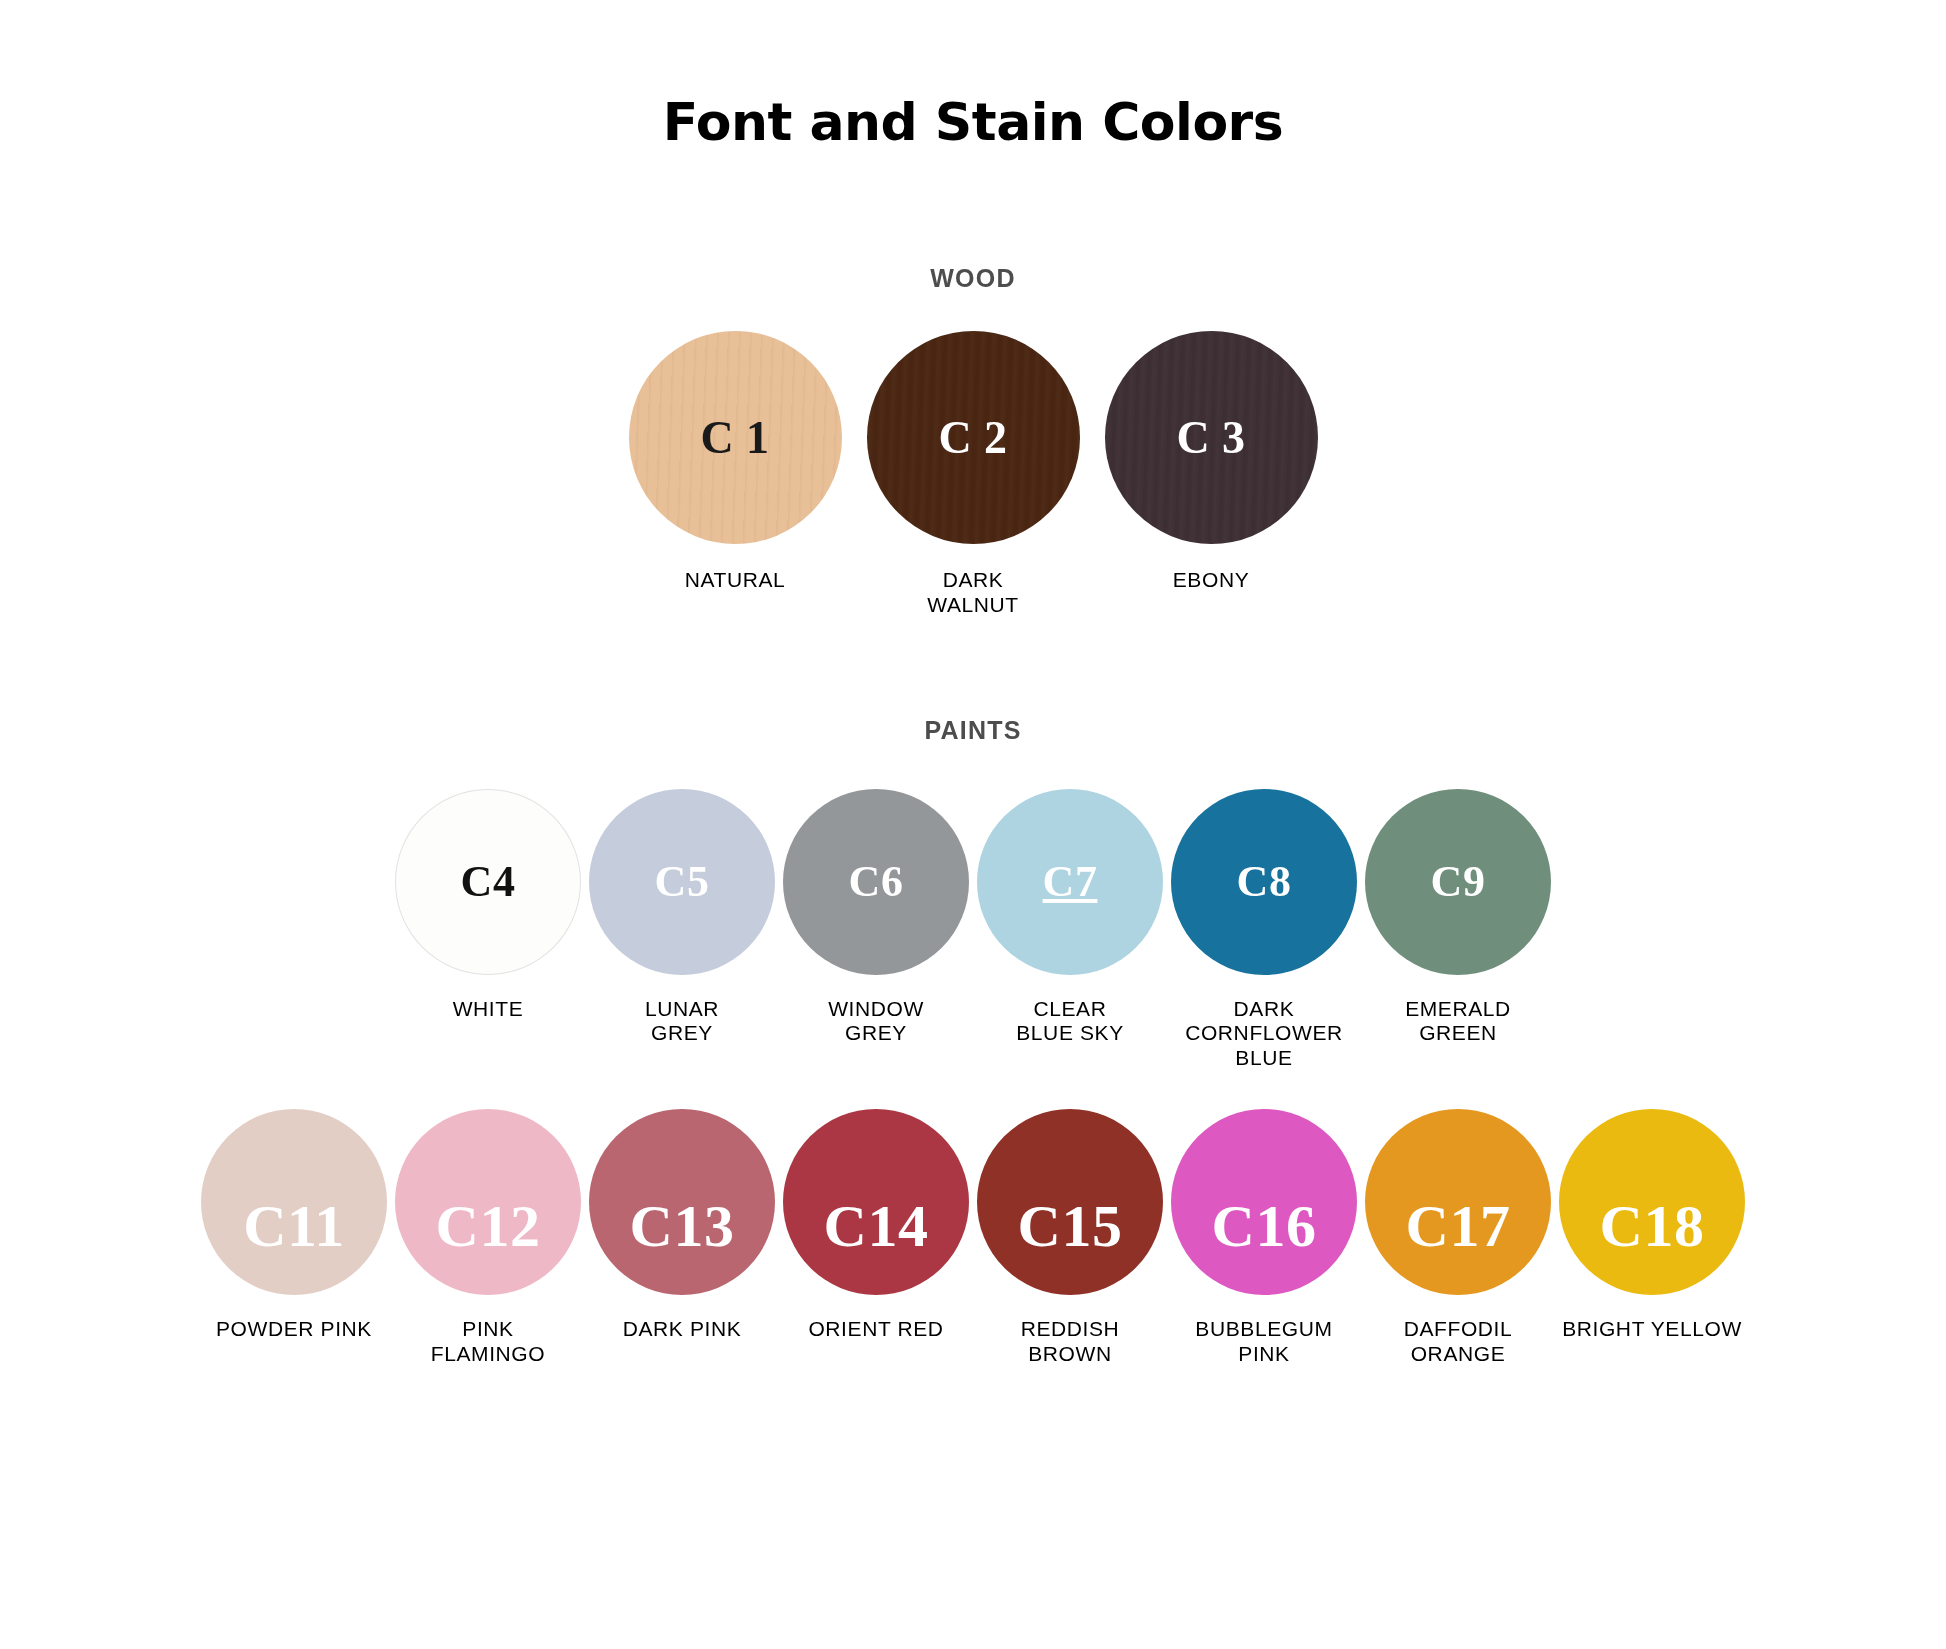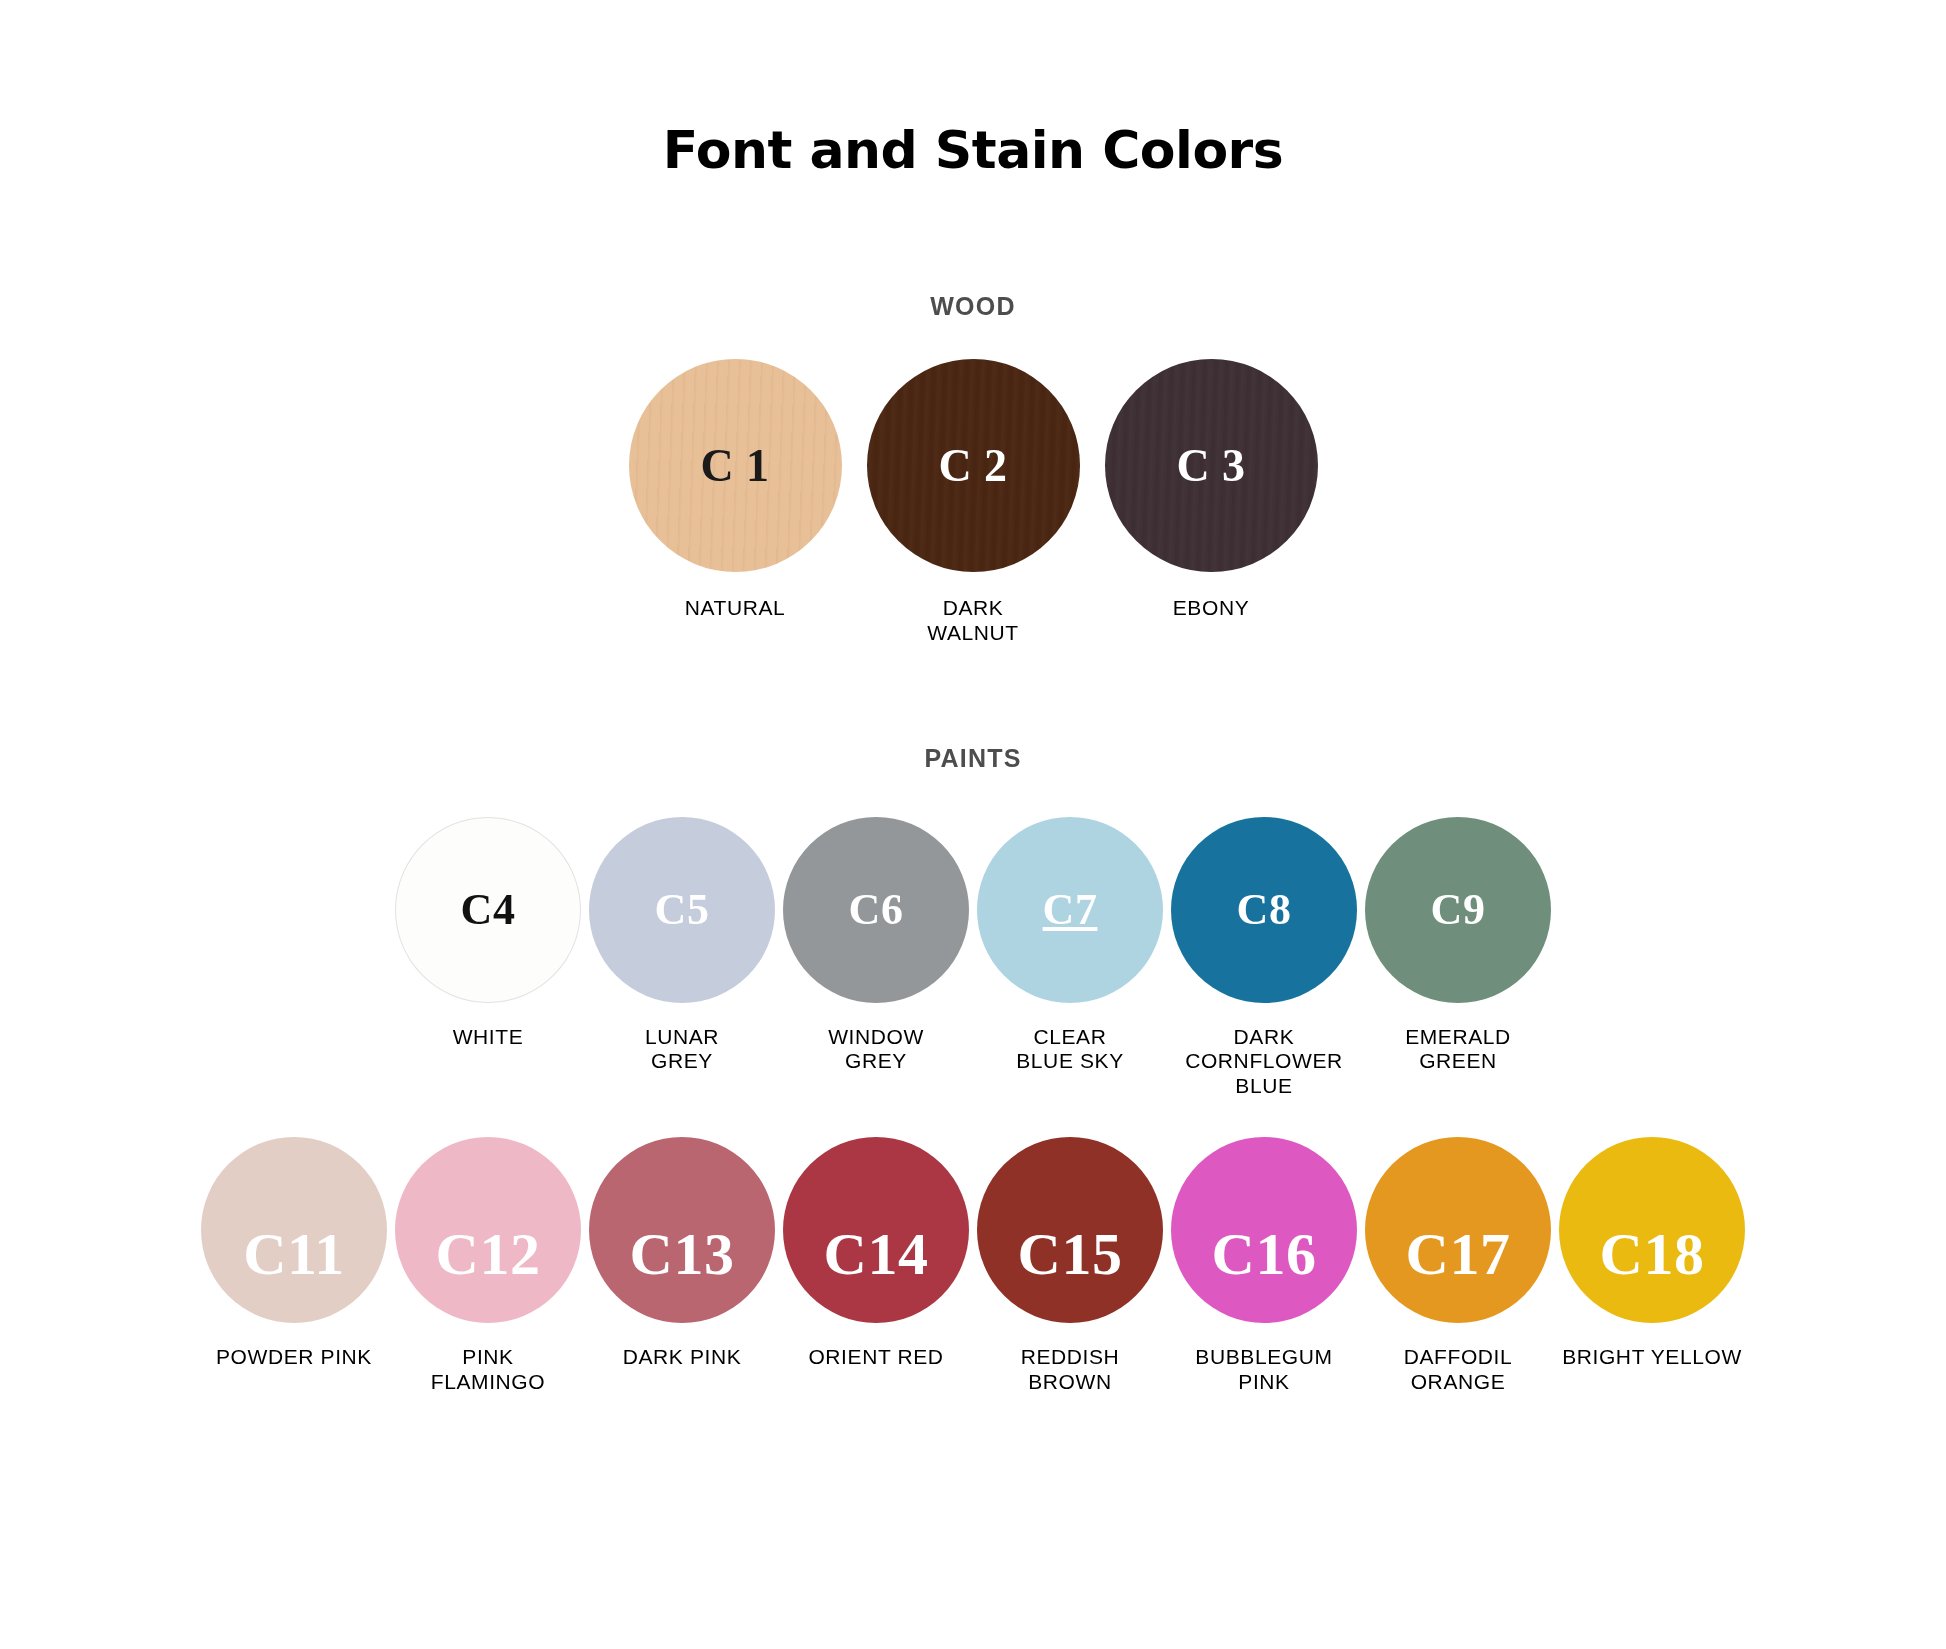--- a/index.html
+++ b/index.html
@@ -24,21 +24,21 @@
   }
 
   .title {
     text-align: center;
     font-family: "DejaVu Sans", sans-serif;
     font-weight: bold;
     font-size: 52px;
     letter-spacing: -0.5px;
     color: #000000;
     margin: 0;
-    padding-top: 120px;
+    padding-top: 92px;
   }
 
   .section {
     width: 100%;
   }
 
   .section-label {
     text-align: center;
     font-family: "Liberation Sans", sans-serif;
     font-weight: bold;

